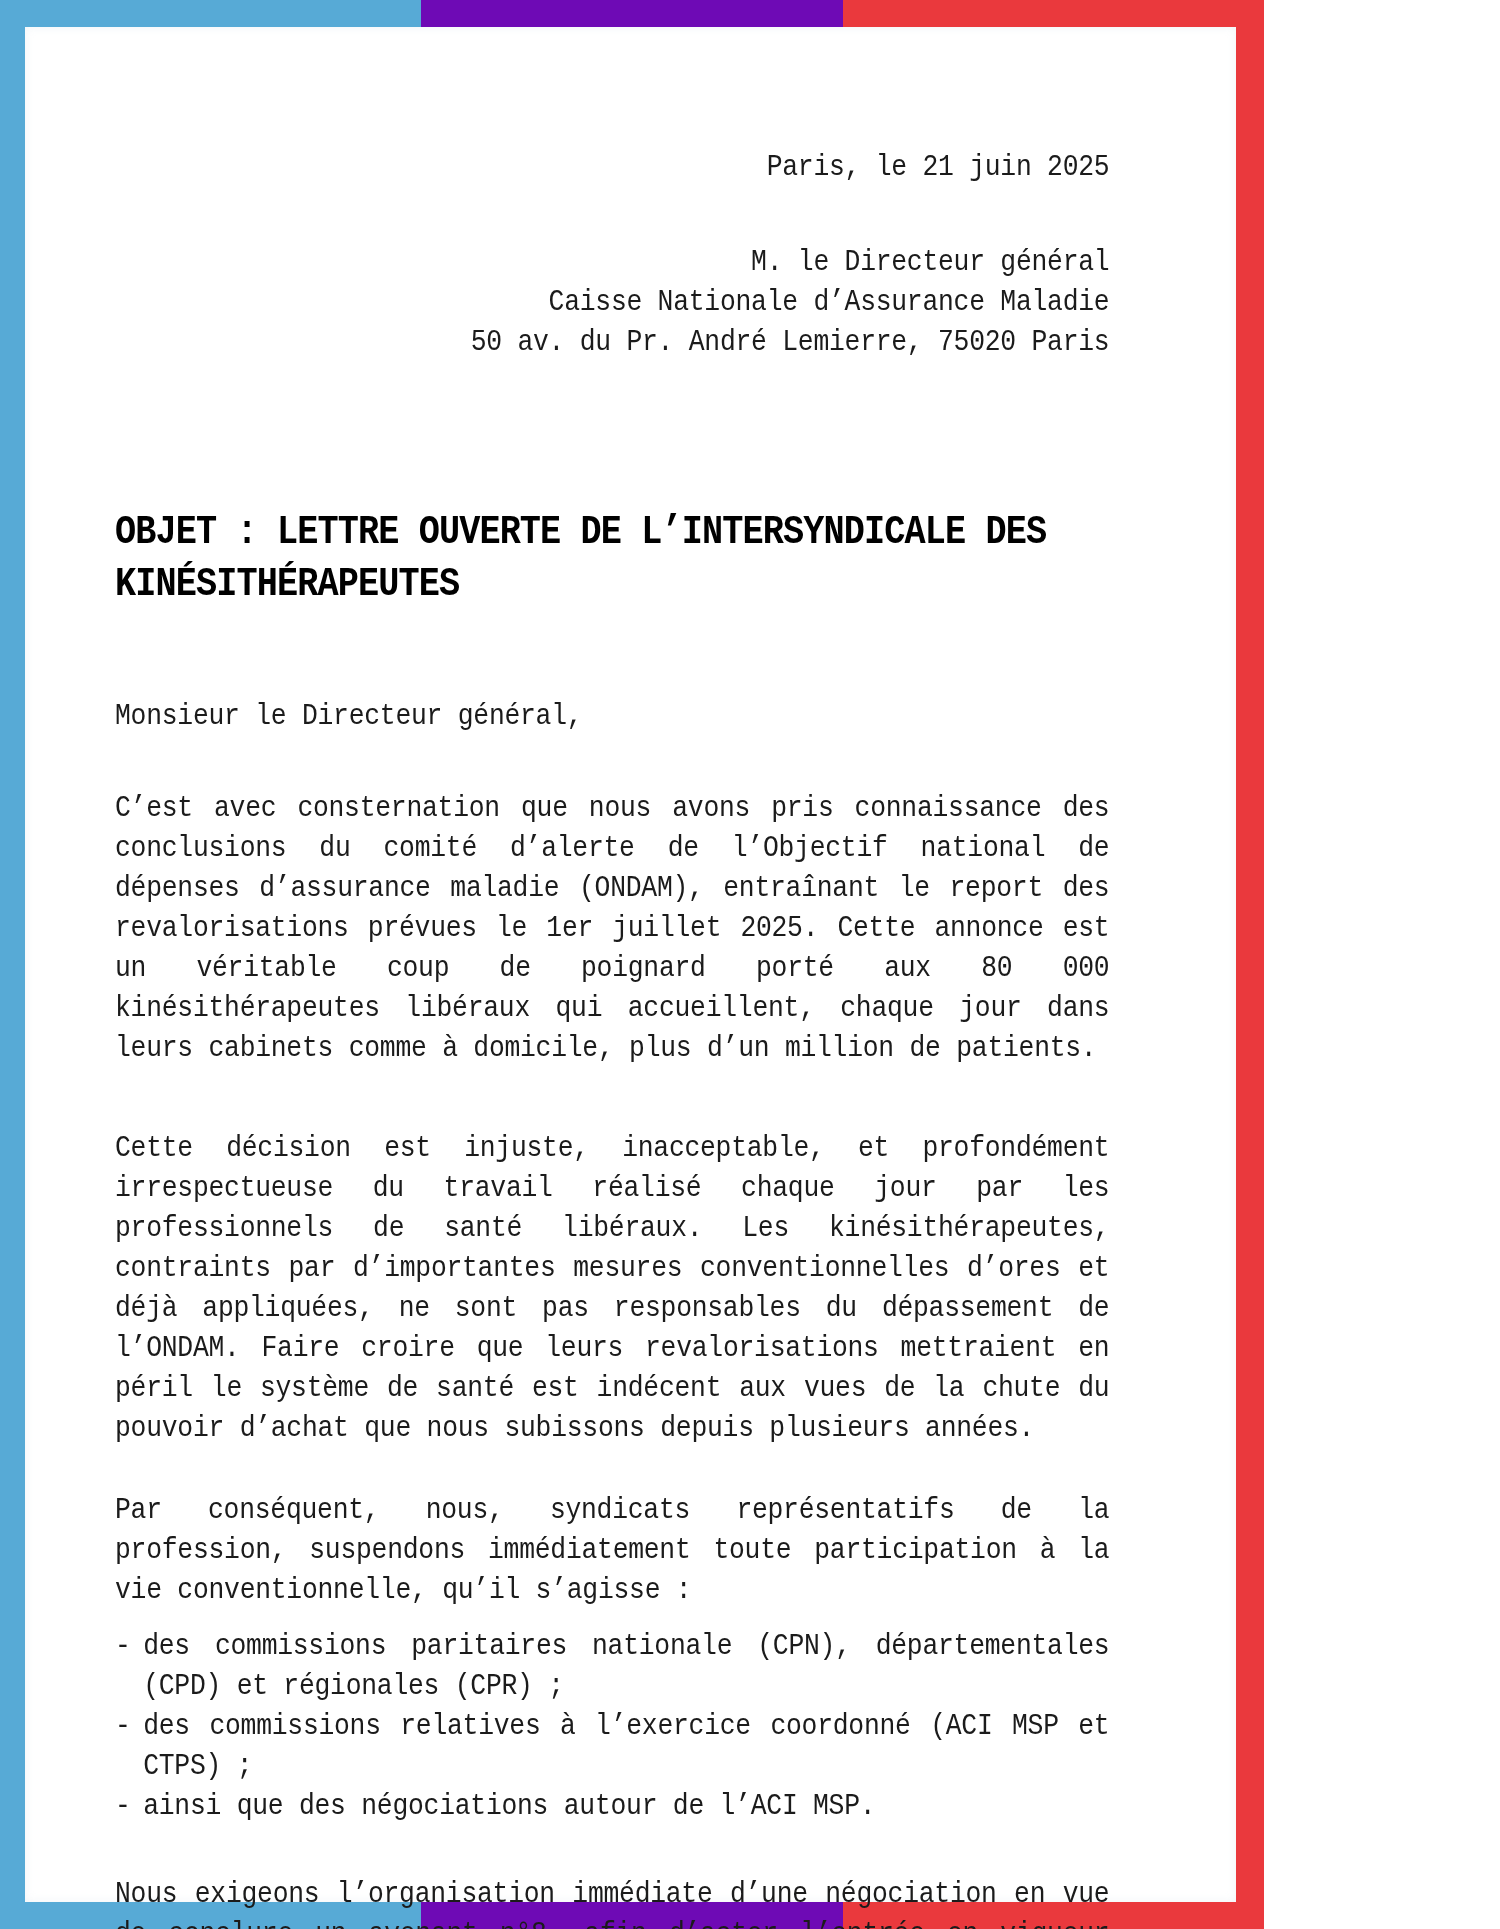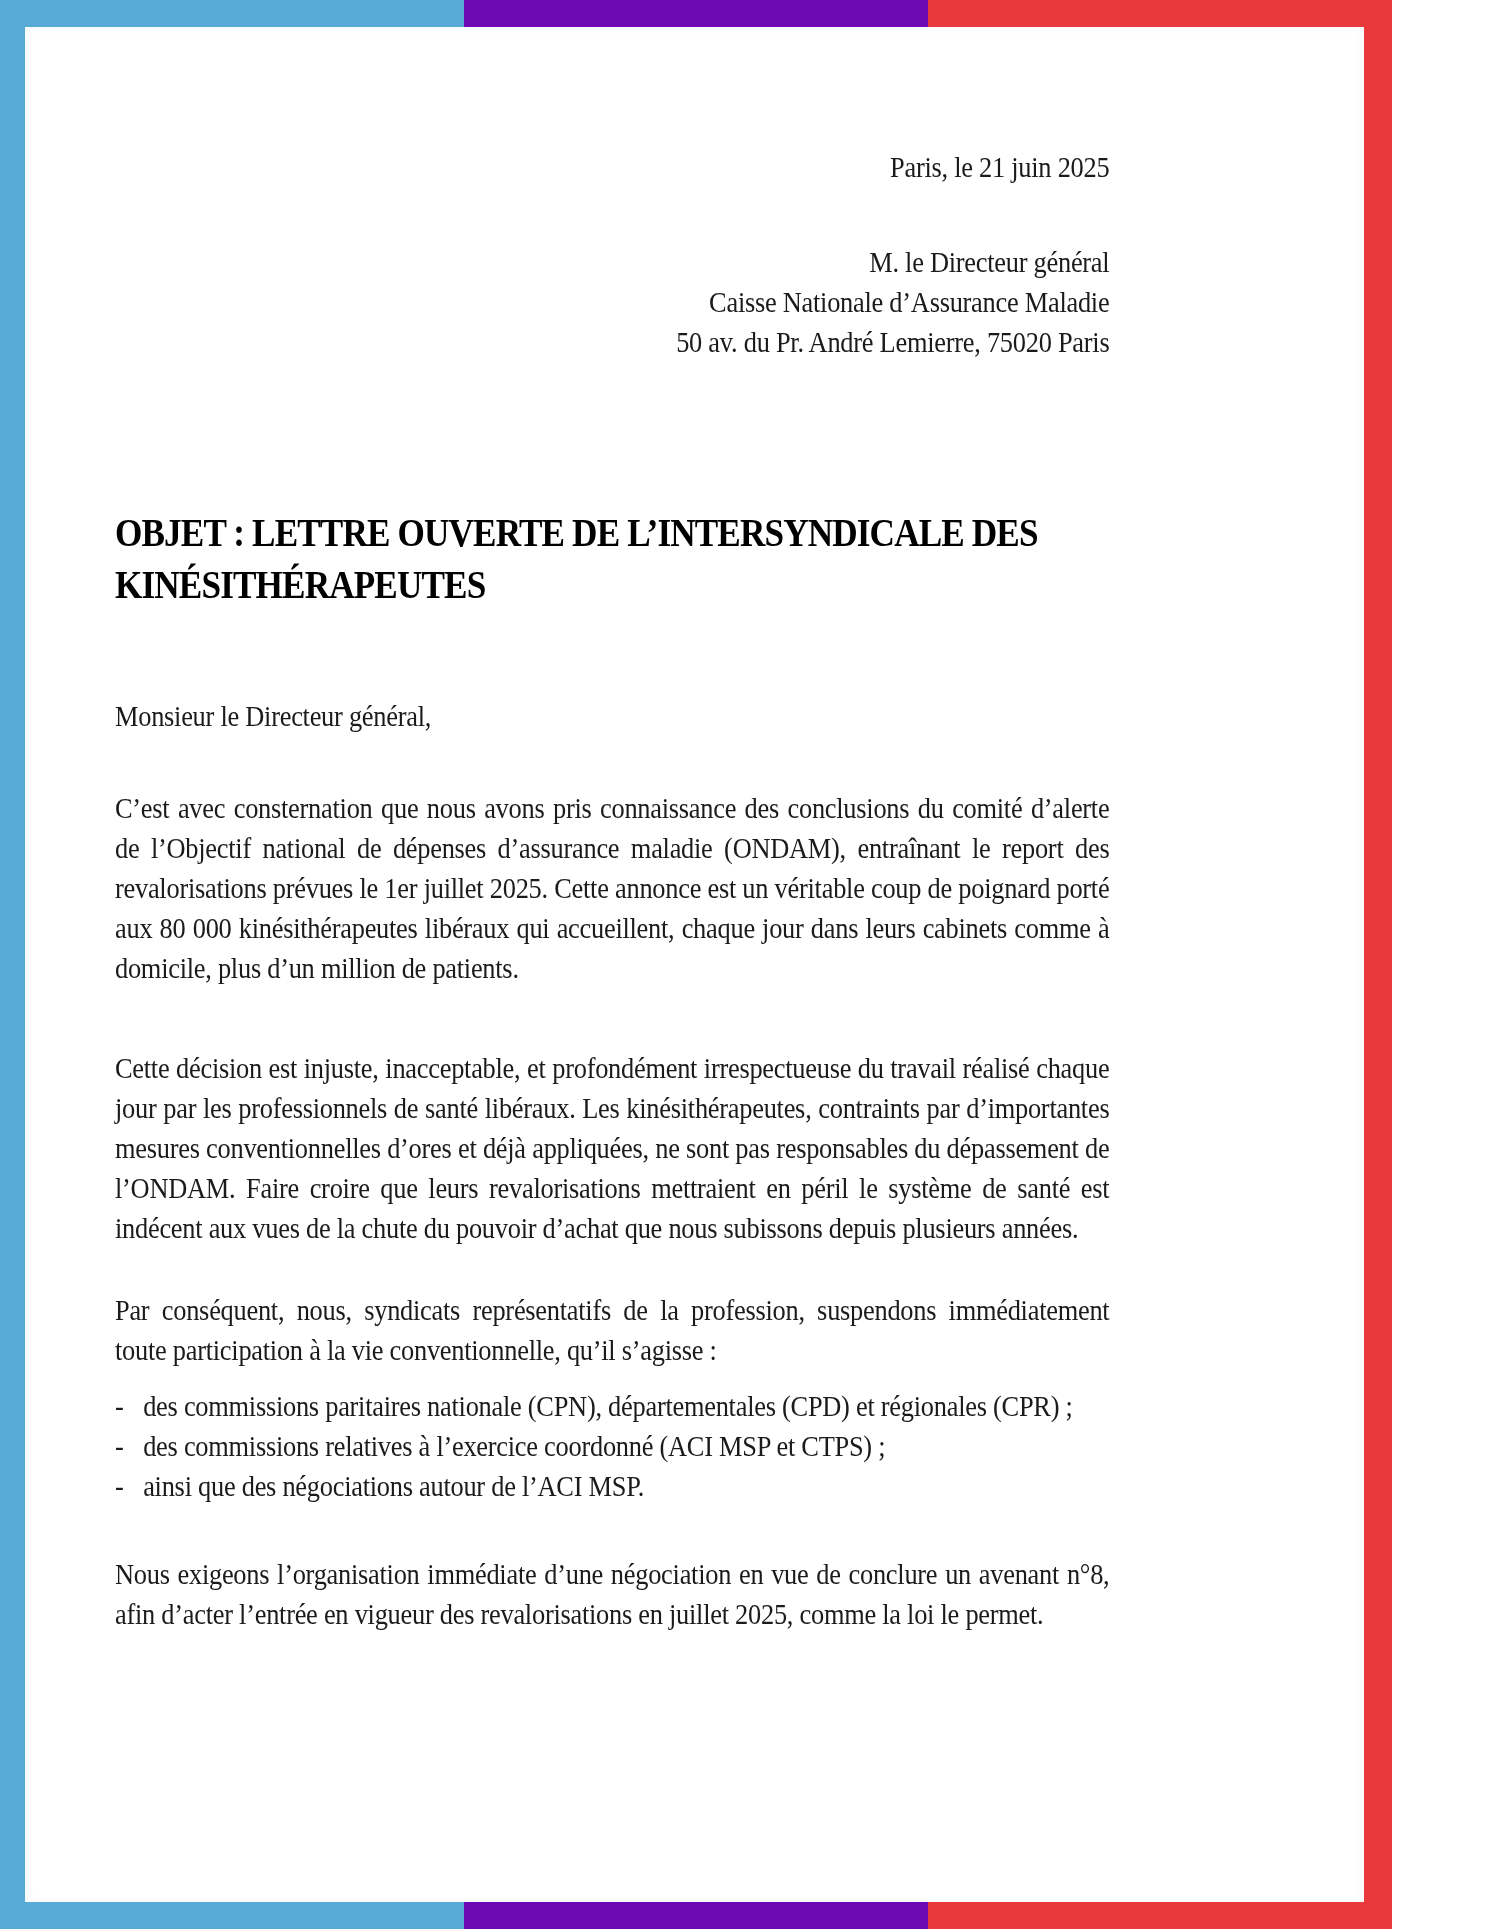--- a/index.html
+++ b/index.html
@@ -2,25 +2,25 @@
 <html lang="fr"><head>
 <meta charset="utf-8">
 <style>
   html, body {
     margin: 0;
     padding: 0;
     background: #ffffff;
   }
   .page {
     position: relative;
-    width: 1392px;
+    width: 1264px;
     height: 1929px;
     background: #be185d;
     overflow: hidden;
-    font-family: Liberation Serif, serif;
+    font-family: Liberation Mono, monospace;
     color: #1b1b1b;
   }
   
   .frame-side {
     position: absolute;
     top: 0;
     bottom: 0;
     z-index: 1;
   }
   .frame-left  { left: 0;  width: 25px; }

